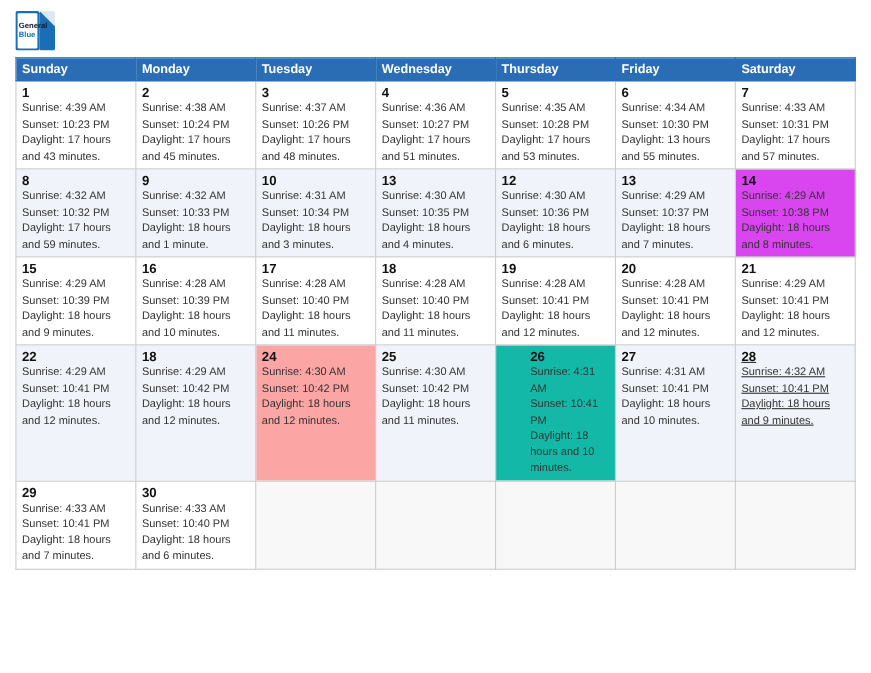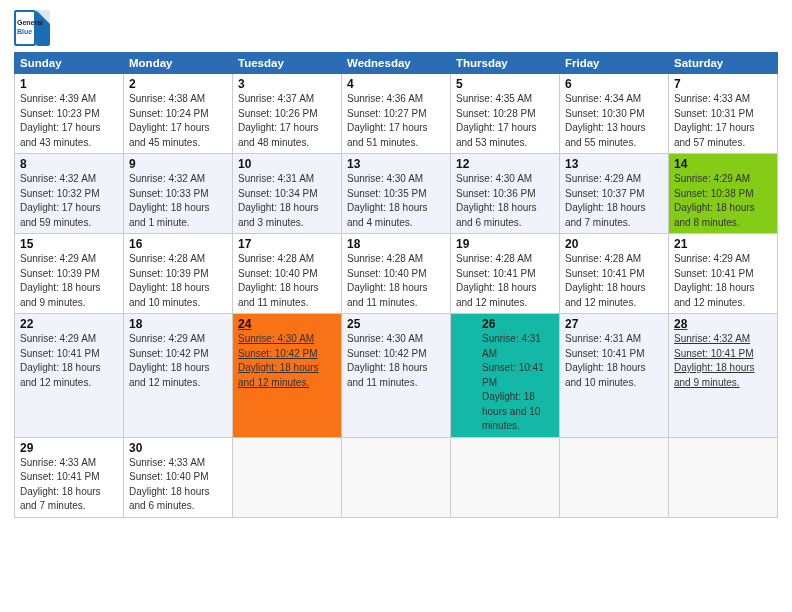--- a/index.html
+++ b/index.html
@@ -219,21 +219,21 @@
         </div>
       </td>
           <td style="background: rgb(240, 244, 250);">
         <span class="day-number">13</span>
         <div class="day-info">
           <span>Sunrise: 4:29 AM</span><br>
           <span>Sunset: 10:37 PM</span><br>
           <span>Daylight: 18 hours and 7 minutes.</span>
         </div>
       </td>
-          <td style="background: #84cc16;">
+          <td style="background: #d946ef;">
         <span class="day-number">14</span>
         <div class="day-info">
           <span>Sunrise: 4:29 AM</span><br>
           <span>Sunset: 10:38 PM</span><br>
           <span>Daylight: 18 hours and 8 minutes.</span>
         </div>
       </td>
         </tr>
         <tr>
           <td>
@@ -303,21 +303,21 @@
         </div>
       </td>
           <td style="background: rgb(240, 244, 250);">
         <span class="day-number">18</span>
         <div class="day-info">
           <span>Sunrise: 4:29 AM</span><br>
           <span>Sunset: 10:42 PM</span><br>
           <span>Daylight: 18 hours and 12 minutes.</span>
         </div>
       </td>
-          <td style="background: #f97316; text-decoration: underline;">
+          <td style="background: #fca5a5;">
         <span class="day-number">24</span>
         <div class="day-info">
           <span>Sunrise: 4:30 AM</span><br>
           <span>Sunset: 10:42 PM</span><br>
           <span>Daylight: 18 hours and 12 minutes.</span>
         </div>
       </td>
           <td style="background: rgb(240, 244, 250);">
         <span class="day-number">25</span>
         <div class="day-info">

